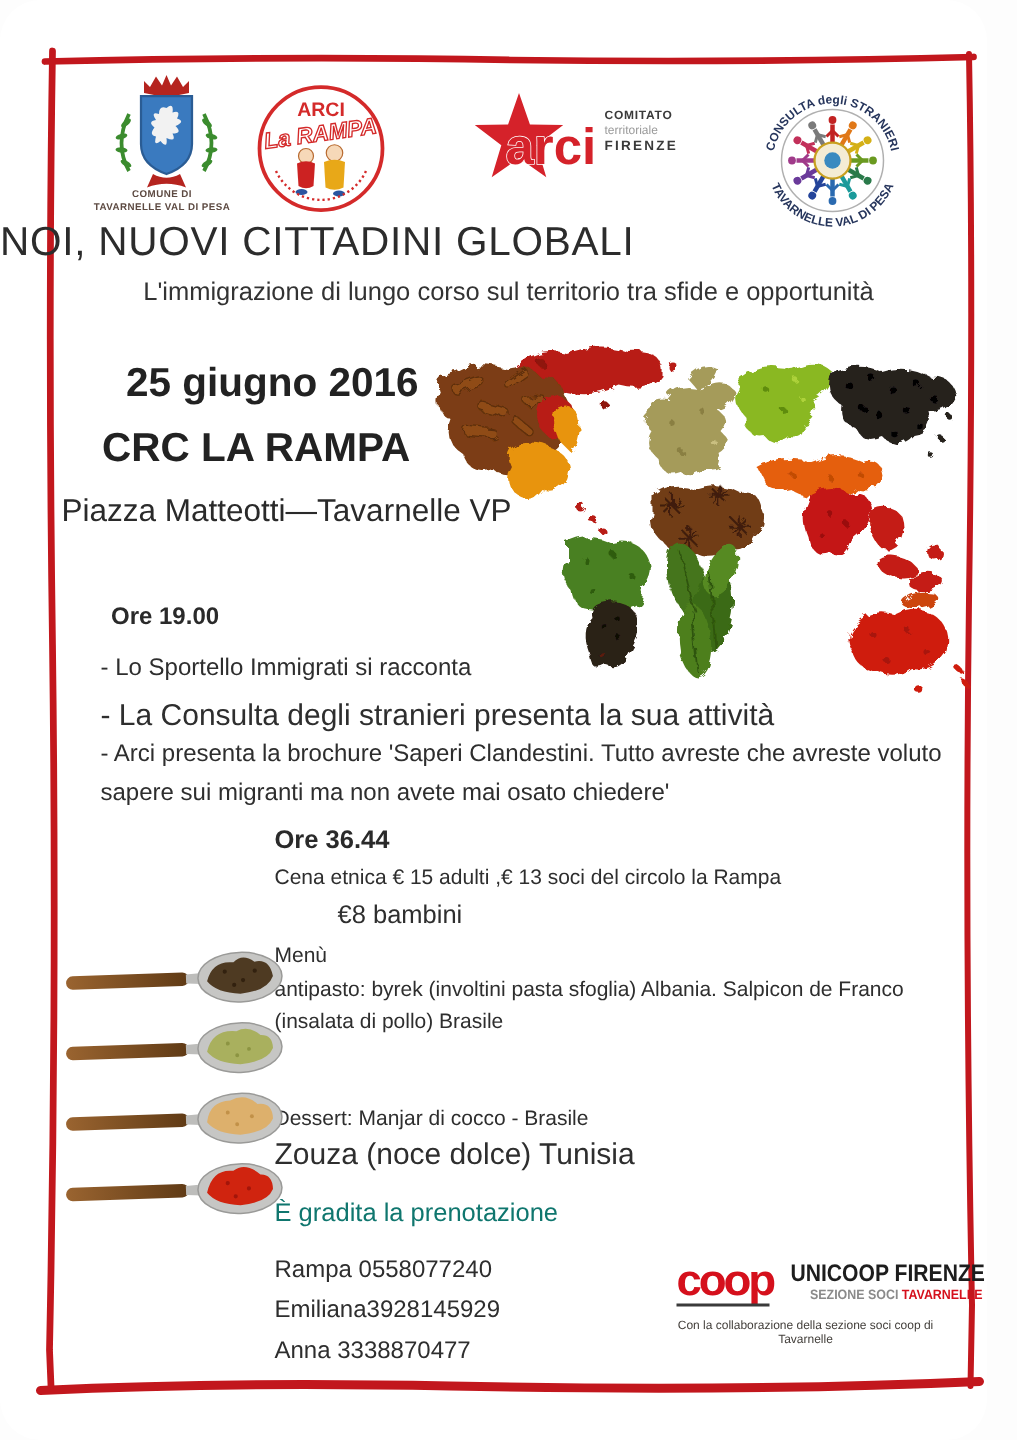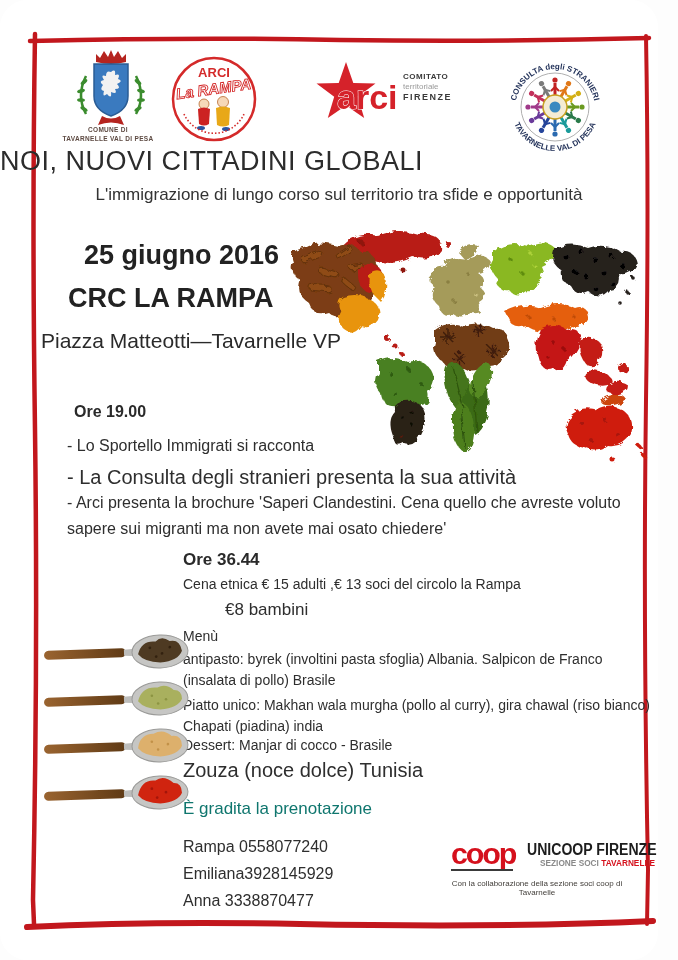--- a/index.html
+++ b/index.html
@@ -303,29 +303,28 @@
     </g>
   </svg>
 
   <div class="abs date">25 giugno 2016</div>
   <div class="abs venue">CRC LA RAMPA</div>
   <div class="abs address">Piazza Matteotti—Tavarnelle VP</div>
 
   <div class="abs ore19" style="z-index:2">Ore 19.00</div>
   <div class="abs p19-0" style="z-index:2">- Lo Sportello Immigrati si racconta</div>
   <div class="abs p19-1" style="z-index:2">- La Consulta degli stranieri presenta la sua attività</div>
-  <div class="abs p19-2" style="z-index:2">- Arci presenta la brochure 'Saperi Clandestini. Cena quello che avreste voluto sapere sui migranti ma non avete mai osato chiedere'</div>
+  <div class="abs p19-2" style="z-index:2">- Arci presenta la brochure 'Saperi Clandestini. Tutto avreste che avreste voluto sapere sui migranti ma non avete mai osato chiedere'</div>
 
   <div class="abs ore2030">Ore 36.44</div>
   <div class="abs cena1">Cena etnica € 15 adulti ,€ 13 soci del circolo la Rampa</div>
   <div class="abs cena2">€8 bambini</div>
 
   <div class="abs menuh">Menù</div>
   <div class="abs menu1">antipasto: byrek (involtini pasta sfoglia) Albania. Salpicon de Franco (insalata di pollo) Brasile</div>
-  <div class="abs menu2">Piatto unico: Makhan wala murgha (pollo al curry), gira chawal (riso bianco) Chapati (piadina)  india</div>
   <div class="abs menu3">Dessert: Manjar di cocco - Brasile</div>
   <div class="abs menu4">Zouza (noce dolce) Tunisia</div>
 
   <svg class="abs" style="left:40px;top:622px" width="152" height="196" viewBox="0 0 152 196">
     <defs>
       <linearGradient id="wood" x1="0" y1="0" x2="1" y2="0">
         <stop offset="0" stop-color="#9a6430"></stop>
           <stop offset="1" stop-color="#5f3a15"></stop>
       </linearGradient>
     </defs>

